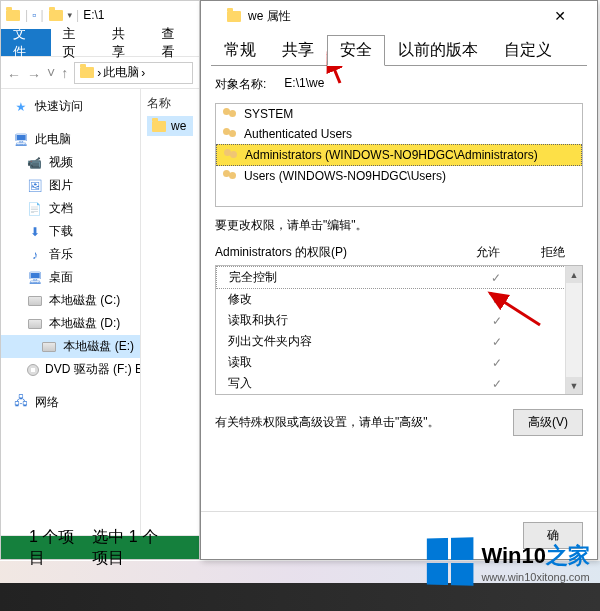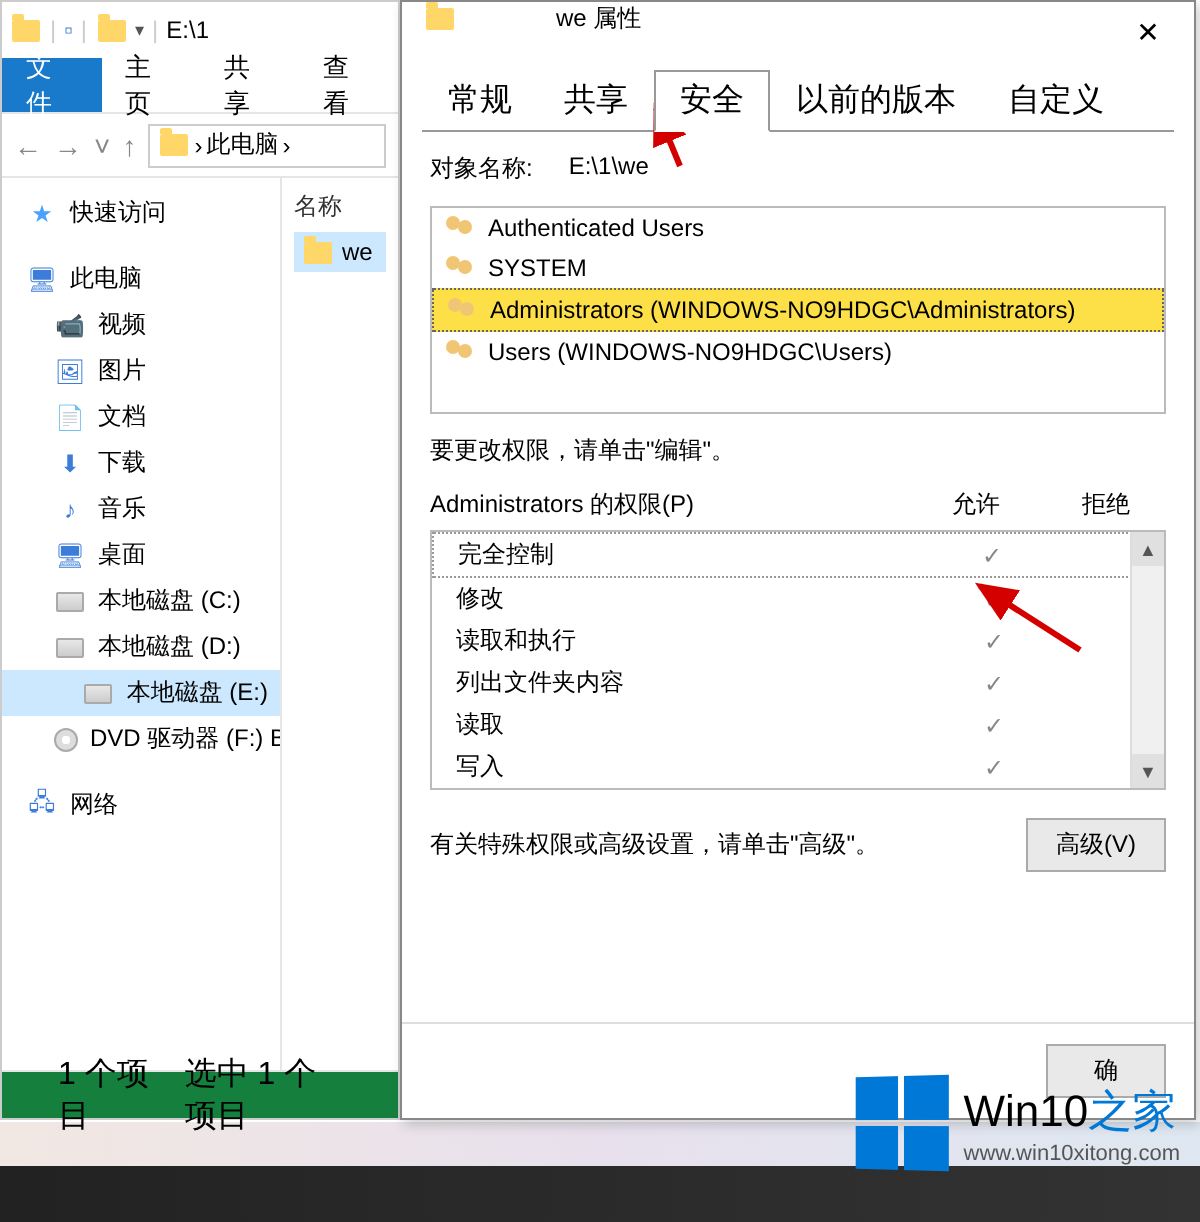--- a/index.html
+++ b/index.html
@@ -36,21 +36,21 @@
   .ico-drive { background: linear-gradient(#e8e8e8,#ccc); border: 1px solid #aaa; width: 14px; height: 10px; border-radius: 1px; }
   .ico-dvd { border: 1px solid #aaa; border-radius: 50%; width: 12px; height: 12px; background: radial-gradient(circle,#fff 30%,#ddd 31%); }
   .ico-net { color: #3b7dd8; }
   .ico-users { position: relative; width: 16px; height: 14px; }
   .ico-users::before, .ico-users::after { content: ""; position: absolute; border-radius: 50%; background: #f0c674; }
   .ico-users::before { width: 7px; height: 7px; left: 1px; top: 1px; }
   .ico-users::after { width: 7px; height: 7px; left: 7px; top: 3px; }
   
   
   .dialog { position: absolute; left: 200px; top: 0; width: 398px; height: 560px; background: #fff; border: 1px solid #888; box-shadow: 2px 2px 6px rgba(0,0,0,0.2); display: flex; flex-direction: column; }
-  .dlg-titlebar { height: 30px; display: flex; padding: 0 11px; gap: 44px; }
+  .dlg-titlebar { height: 30px; display: flex; align-items: center; padding: 0 25px; }
   .dlg-titlebar .spacer { flex: 1; }
   .dlg-close { width: 40px; height: 30px; display: flex; align-items: center; justify-content: center; font-size: 14px; margin: -0px -8px 0 0; }
   .dlg-tabs { display: flex; padding: 4px 10px 0 10px; gap: 0; }
   .dlg-tab { padding: 4px 12px; border: 1px solid transparent; font-size: 16px; position: relative; }
   .dlg-tab.active { border: 1px solid #999; border-bottom: 1px solid #fff; background: #fff; z-index: 2; }
   .dlg-tabline { border-top: 1px solid #999; margin: -1px 10px 0 10px; }
   .dlg-body { flex: 1; padding: 10px 14px; position: relative; }
   .row { display: flex; gap: 18px; margin-bottom: 10px; font-size: 12px; }
   .label { }
   .group-box { border: 1px solid #bbb; background: #fff; height: 104px; overflow-y: auto; margin-bottom: 10px; }
@@ -73,21 +73,21 @@
   .advline { display: flex; justify-content: space-between; align-items: center; margin-top: 14px; font-size: 12px; }
   .dlg-footer { padding: 10px 14px; border-top: 1px solid #ddd; display: flex; justify-content: flex-end; gap: 8px; }
   
   
   .arrow-svg { position: absolute; pointer-events: none; }
   
   
   .watermark { position: absolute; right: 10px; bottom: 26px; display: flex; align-items: center; gap: 8px; }
   .winlogo { display: grid; grid-template-columns: 22px 22px; grid-template-rows: 22px 22px; gap: 3px; transform: perspective(120px) rotateY(-8deg); }
   .winlogo div { background: #0078d7; }
-  .watermark-text .t1 { font-size: 22px; font-weight: normal; }
+  .watermark-text .t1 { font-size: 22px; font-weight: bold; }
   .watermark-text .t1 .accent { color: #0078d7; }
   .watermark-text .t2 { font-size: 11px; color: #555; }
   
   .footer-strip { position: absolute; bottom: 0; left: 0; right: 0; height: 28px; background: linear-gradient(90deg,#222,#333); }
   .bg-strip { position: absolute; bottom: 28px; left: 0; right: 0; height: 22px; background: linear-gradient(90deg,#e8d8d0,#d8cce0,#c8d8e8); opacity: 0.6; }
 </style>
 </head>
 <body>
 
 <div class="bg-strip"></div>
@@ -227,25 +227,25 @@
   </div>
   <div class="dlg-tabline"></div>
   <div class="dlg-body">
     <div class="row">
       <span class="label">对象名称:</span>
       <span>E:\1\we</span>
     </div>
     <div class="group-box">
       <div class="group-row">
           <span class="ico-users"></span>
-          <span>Authenticated Users</span>
+          <span>SYSTEM</span>
         </div>
       <div class="group-row">
           <span class="ico-users"></span>
-          <span>SYSTEM</span>
+          <span>Authenticated Users</span>
         </div>
       <div class="group-row sel">
           <span class="ico-users"></span>
           <span>Administrators (WINDOWS-NO9HDGC\Administrators)</span>
         </div>
       <div class="group-row">
           <span class="ico-users"></span>
           <span>Users (WINDOWS-NO9HDGC\Users)</span>
         </div>
     </div>

